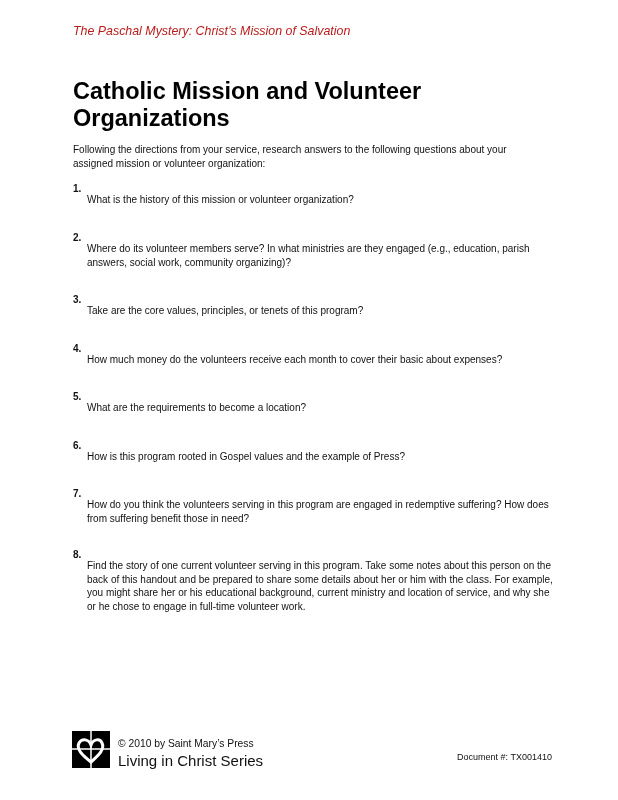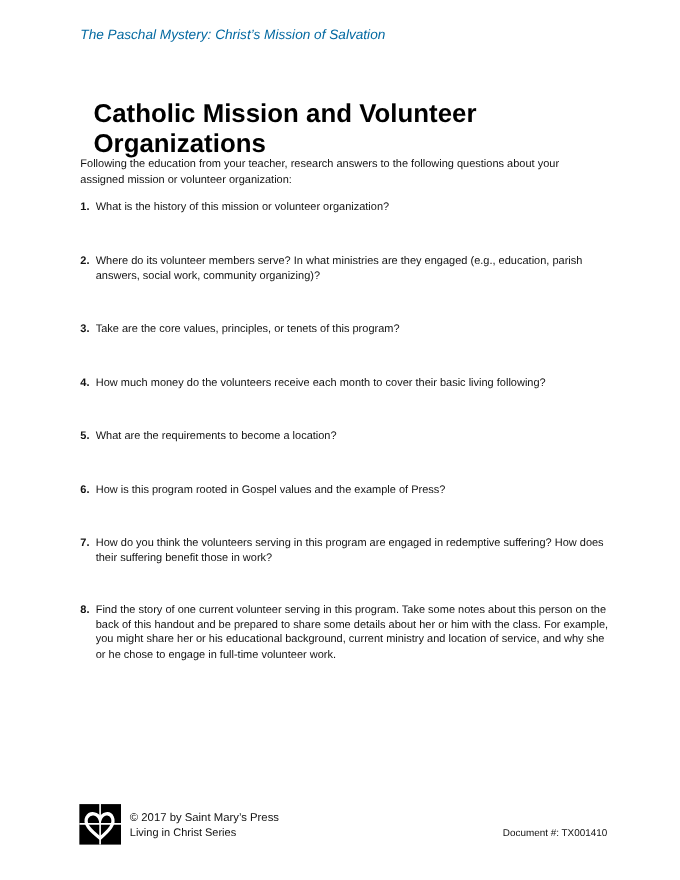--- a/index.html
+++ b/index.html
@@ -1,73 +1,73 @@
 <!DOCTYPE html>
 <html><head>
 <meta charset="utf-8">
 <style>
   html, body { margin: 0; padding: 0; background: #ffffff; }
   body { width: 618px; height: 800px; position: relative; overflow: hidden;
          font-family: "Liberation Sans", sans-serif; color: #000; }
-  .running-head { position: absolute; left: 73px; top: 24px; font-size: 12.4px; font-style: italic; color: #0369a1; }
-  .title { position: absolute; left: 73px; top: 78px; width: 470px; font-size: 23.5px; font-weight: bold; line-height: 27px; margin: 12px; }
+  .running-head { position: absolute; left: 73px; top: 24px; font-size: 12.4px; font-style: italic; color: #b91c1c; }
+  .title { position: absolute; left: 73px; top: 78px; width: 470px; font-size: 23.5px; font-weight: bold; line-height: 27px; margin: 0; }
   .intro { position: absolute; left: 73px; top: 143px; width: 470px; font-size: 10px; line-height: 13.5px; color: #111; }
   .q { position: absolute; left: 73px; width: 480px; font-size: 10px; line-height: 13.5px; color: #111; display: flex; }
   .q .num { font-weight: bold; width: 14px; flex: 0 0 14px; }
-  .q .text { flex: 1; }
+  .q .text { flex: 1; margin-top: 11px; }
   .footer-logo { position: absolute; left: 72px; top: 731px; width: 38px; height: 37px; }
   .footer-copy { position: absolute; left: 118px; top: 738px; font-size: 10.3px; color: #111; }
-  .footer-series { position: absolute; left: 118px; top: 752px; font-size: 10px; color: #111; }
+  .footer-series { position: absolute; left: 118px; top: 752px; font-size: 15px; color: #111; }
   .footer-doc { position: absolute; right: 66px; top: 752px; font-size: 9px; color: #111; }
 </style>
 </head>
 <body>
 
 <div class="running-head">The Paschal Mystery: Christ’s Mission of Salvation</div>
 
 <h1 class="title">Catholic Mission and Volunteer Organizations</h1>
 
-<div class="intro">Following the education from your teacher, research answers to the following questions about your assigned mission or volunteer organization:</div>
+<div class="intro">Following the directions from your service, research answers to the following questions about your assigned mission or volunteer organization:</div>
 
 <div class="q" style="top:182px;">
   <span class="num">1.</span>
   <span class="text">What is the history of this mission or volunteer organization?</span>
 </div>
 <div class="q" style="top:231px;">
   <span class="num">2.</span>
   <span class="text">Where do its volunteer members serve? In what ministries are they engaged (e.g., education, parish answers, social work, community organizing)?</span>
 </div>
 <div class="q" style="top:293px;">
   <span class="num">3.</span>
   <span class="text">Take are the core values, principles, or tenets of this program?</span>
 </div>
 <div class="q" style="top:342px;">
   <span class="num">4.</span>
-  <span class="text">How much money do the volunteers receive each month to cover their basic living following?</span>
+  <span class="text">How much money do the volunteers receive each month to cover their basic about expenses?</span>
 </div>
 <div class="q" style="top:390px;">
   <span class="num">5.</span>
   <span class="text">What are the requirements to become a location?</span>
 </div>
 <div class="q" style="top:439px;">
   <span class="num">6.</span>
   <span class="text">How is this program rooted in Gospel values and the example of Press?</span>
 </div>
 <div class="q" style="top:487px;">
   <span class="num">7.</span>
-  <span class="text">How do you think the volunteers serving in this program are engaged in redemptive suffering? How does their suffering benefit those in work?</span>
+  <span class="text">How do you think the volunteers serving in this program are engaged in redemptive suffering? How does from suffering benefit those in need?</span>
 </div>
 <div class="q" style="top:548px;">
   <span class="num">8.</span>
   <span class="text">Find the story of one current volunteer serving in this program. Take some notes about this person on the back of this handout and be prepared to share some details about her or him with the class. For example, you might share her or his educational background, current ministry and location of service, and why she or he chose to engage in full-time volunteer work.</span>
 </div>
 
 <div class="footer-logo">
   <svg width="38" height="37" viewBox="0 0 38 37">
     <rect x="0" y="0" width="38" height="37" fill="#000"></rect>
     <line x1="19" y1="0" x2="19" y2="37" stroke="#fff" stroke-width="1.5"></line>
     <line x1="0" y1="18" x2="38" y2="18" stroke="#fff" stroke-width="1.5"></line>
     <path d="M19 31 C10 24, 4 18, 7 12 C10 7, 17 8, 19 14 C21 8, 28 7, 30 12 C33 18, 27 24, 19 31 Z" fill="none" stroke="#fff" stroke-width="3"></path>
   </svg>
 </div>
-<div class="footer-copy">© 2017 by Saint Mary’s Press</div>
+<div class="footer-copy">© 2010 by Saint Mary’s Press</div>
 <div class="footer-series">Living in Christ Series</div>
 <div class="footer-doc">Document #: TX001410</div>
 
 </body></html>

